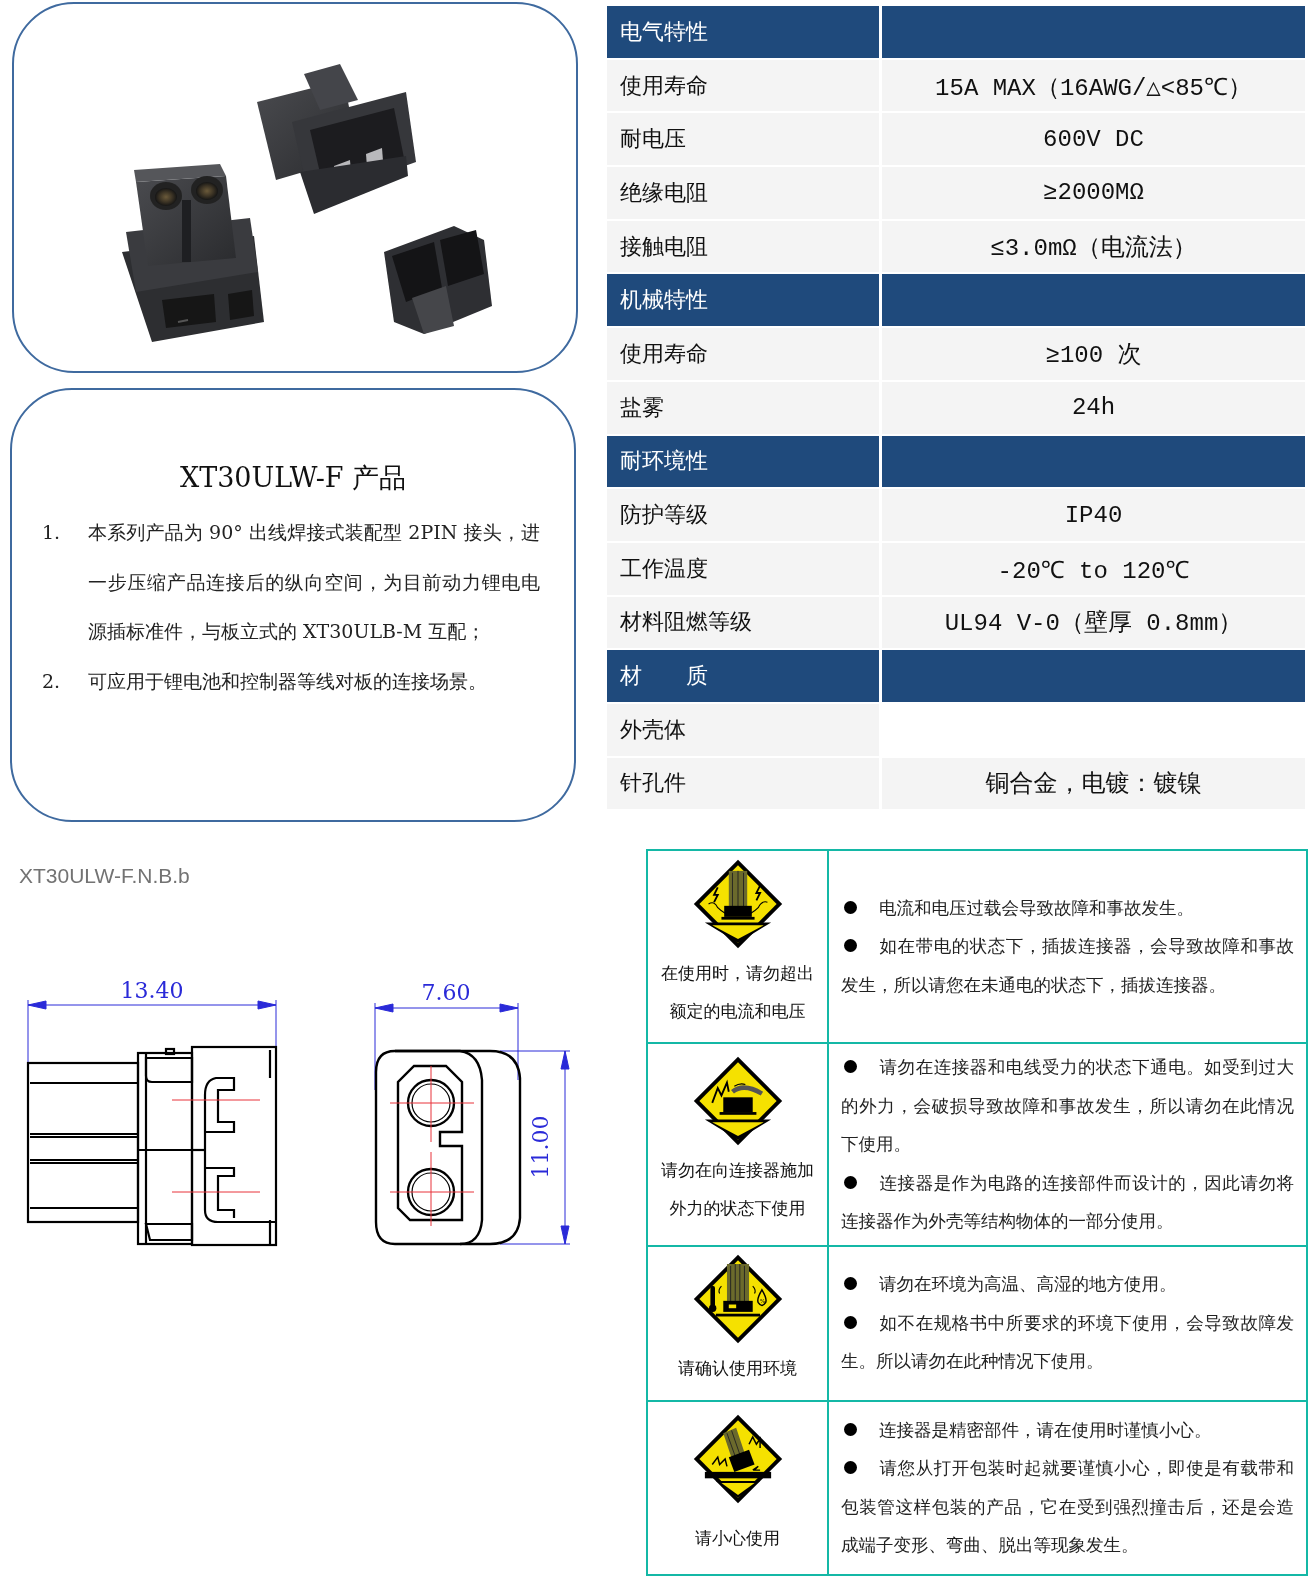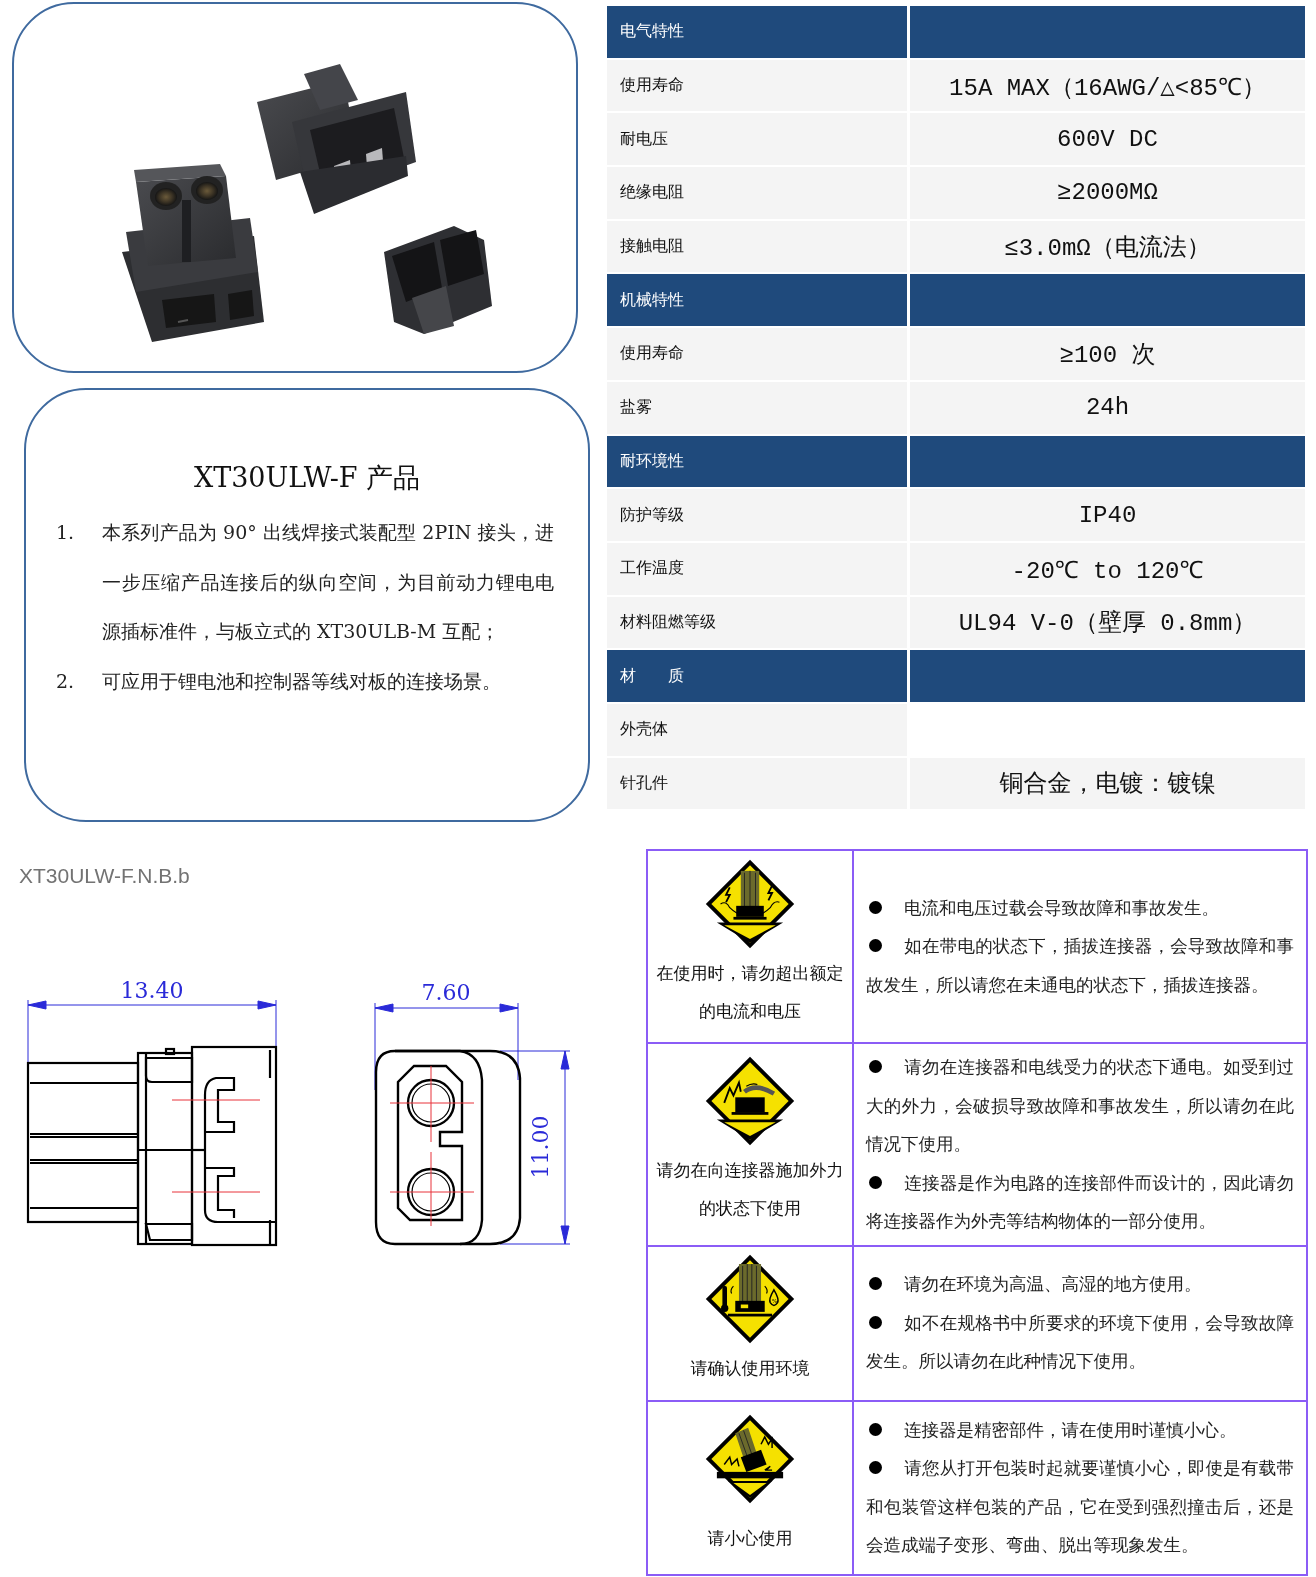--- a/index.html
+++ b/index.html
@@ -7,21 +7,21 @@
   body { position: relative; font-family: "DejaVu Sans", "Liberation Sans", sans-serif; color: #111; }
 
   
   .panel {
     position: absolute;
     border: 2.5px solid #3f6a9f;
     border-radius: 62px;
     background: #fff;
   }
   .photo-panel { left: 12px; top: 2px; width: 566px; height: 371px; }
-  .desc-panel  { left: 24px; top: 388px; width: 566px; height: 434px; }
+  .desc-panel  { left: 10px; top: 388px; width: 566px; height: 434px; }
 
   .photo-area { position: absolute; inset: 0; overflow: hidden; border-radius: 60px; }
 
   .desc-title {
     position: absolute; left: 0; right: 0; top: 70px;
     text-align: center;
     font-family: "DejaVu Serif", "Liberation Serif", serif;
     font-size: 27px; color: #111;
   }
   .desc-list { position: absolute; left: 30px; right: 34px; top: 118px; }
@@ -29,38 +29,38 @@
   .desc-num { width: 46px; flex-shrink: 0; }
   .desc-text { flex: 1; text-align: justify; text-align-last: left; }
 
   
   .spec-table { position: absolute; left: 607px; top: 6px; width: 698px; }
   .spec-row { display: flex; height: 53.7px; margin-bottom: 0; }
   .spec-row .c1, .spec-row .c2 {
     display: flex; align-items: center;
     margin-bottom: 2px;
   }
-  .spec-row .c1 { width: 300px; margin-right: 3px; padding-left: 13px; font-size: 16px; }
+  .spec-row .c1 { width: 272px; margin-right: 3px; padding-left: 13px; font-size: 22px; }
   .spec-row .c2 { flex: 1; justify-content: center; font-size: 24px; font-family: Liberation Mono, monospace; }
   .spec-row.head .c1, .spec-row.head .c2 { background: #1f4a7c; color: #ffffff; }
   .spec-row.data .c1, .spec-row.data .c2 { background: #f4f4f4; color: #111; }
 
   
   .model-label { position: absolute; left: 19px; top: 864px; font-size: 21px; font-family: "Liberation Sans", sans-serif; color: #737373; }
   .drawing { position: absolute; left: 0; top: 960px; }
   .dim-text { font-family: "DejaVu Serif", "Liberation Serif", serif; fill: #2a2ad8; font-size: 22px; }
 
   
   .warn-table {
     position: absolute; left: 646px; top: 849px; width: 662px;
     border-collapse: collapse;
     border: 2px solid #555;
   }
-  .warn-table td { border: 2px solid #8b5cf6; vertical-align: middle; }
-  .warn-icon-cell { width: 206px; text-align: center; padding: 0 6px 6px; }
+  .warn-table td { border: 2px solid #14b8a6; vertical-align: middle; }
+  .warn-icon-cell { width: 181px; text-align: center; padding: 0 6px 6px; }
   .warn-icon-cell .icon-wrap { display: flex; justify-content: center; }
   .warn-caption { font-size: 17px; line-height: 38px; color: #111; margin-top: 4px; }
   .warn-text-cell { padding: 4px 12px 4px 12px; }
   .warn-bullet { font-family: "DejaVu Serif", "Liberation Serif", serif; font-size: 17.5px; line-height: 38.5px; color: #222; text-align: justify; }
   .warn-bullet .dot { display: inline-block; width: 13px; height: 13px; background: #000; border-radius: 50%; margin: 0 22px 0 3px; vertical-align: 0px; }
 </style>
 </head>
 <body>
 
 <div class="panel photo-panel">

